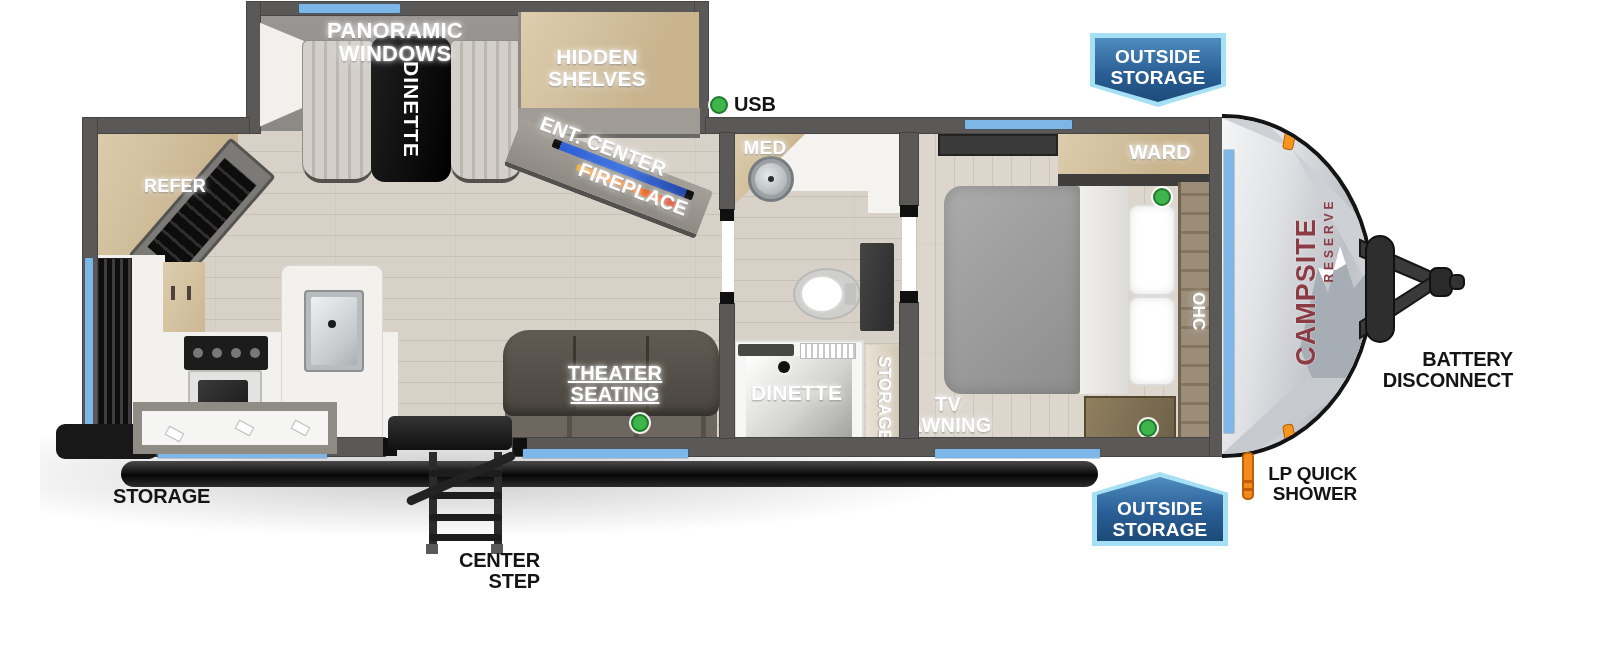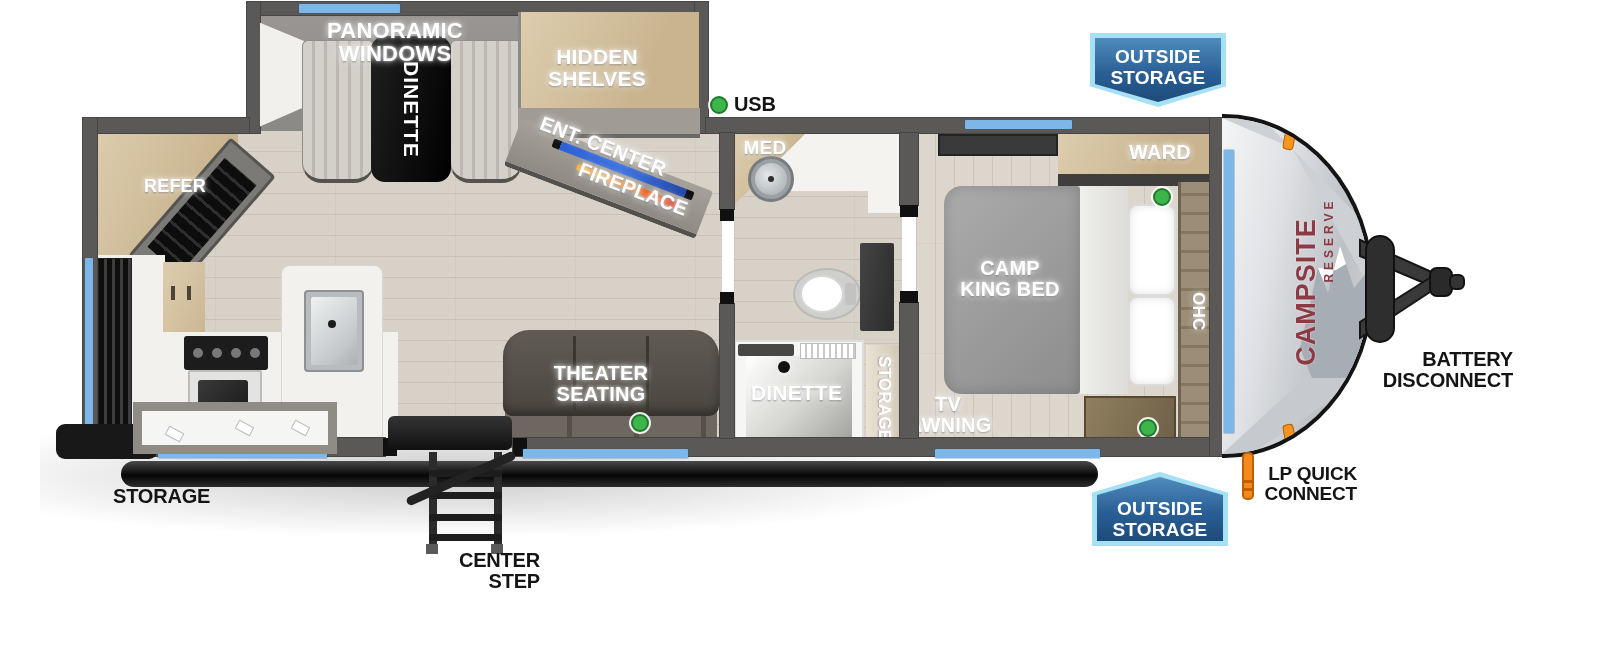--- a/index.html
+++ b/index.html
@@ -99,21 +99,21 @@
     <div style="position:absolute;left:8px;top:8px;width:50px;height:44px;background:linear-gradient(135deg,#3a3a3a,#161616);border-radius:3px;"></div>
   </div>
 
   <div class="abs" style="left:505px;top:398px;width:212px;height:50px;border-radius:6px;
               background:repeating-linear-gradient(90deg,#6d6760 0 62px,#55504a 62px 67px);"></div>
   <div class="abs" style="left:503px;top:330px;width:216px;height:86px;border-radius:26px 26px 10px 10px;
               background:linear-gradient(#605b53,#4a463f);box-shadow:inset 0 -6px 8px rgba(0,0,0,.3);">
     <div style="position:absolute;left:70px;top:6px;width:3px;height:74px;background:#3a372f;"></div>
     <div style="position:absolute;left:143px;top:6px;width:3px;height:74px;background:#3a372f;"></div>
   </div>
-  <div class="flabel" style="left:531px;top:363px;width:140px;">THEATER SEATING</div>
+  <div class="flabel" style="left:545px;top:363px;width:140px;text-decoration:underline;">THEATER SEATING</div>
   <div class="gdot" style="left:631px;top:414px;"></div>
 
   <div class="abs" style="left:734px;top:133px;width:168px;height:58px;background:#f4f3f0;
               clip-path:polygon(0 0,100% 0,100% 100%,34% 100%,0 38%);"></div>
   <div class="abs" style="left:868px;top:133px;width:34px;height:80px;background:#f4f3f0;"></div>
   <div class="abs wood" style="left:734px;top:133px;width:72px;height:72px;clip-path:polygon(0 0,100% 0,0 100%);"></div>
   <div class="abs" style="left:748px;top:156px;width:46px;height:46px;border-radius:50%;background:#9aa0a4;border:3px solid #767b7f;box-sizing:border-box;">
     <div style="position:absolute;inset:4px;border-radius:50%;background:radial-gradient(circle at 40% 40%,#e6e9ea,#9fa5a8);"></div>
     <div style="position:absolute;left:17px;top:17px;width:6px;height:6px;border-radius:50%;background:#2c2c2c;"></div>
   </div>
@@ -137,21 +137,20 @@
     <span class="vlabel flabel" style="position:static;font-size:17px;">STORAGE</span>
   </div>
 
   <div class="abs" style="left:938px;top:134px;width:120px;height:22px;background:#3a3a3a;border:2px solid #232323;box-sizing:border-box;"></div>
   <div class="abs" style="left:944px;top:186px;width:136px;height:208px;border-radius:18px 4px 4px 18px;
               background:linear-gradient(135deg,#ababab,#8d8d8d);box-shadow:inset 0 0 14px rgba(0,0,0,.18);"></div>
   <div class="abs" style="left:1080px;top:186px;width:48px;height:208px;background:linear-gradient(90deg,#efefec,#dddcd8);"></div>
   <div class="abs pillow" style="left:1128px;top:204px;width:44px;height:88px;"></div>
   <div class="abs pillow" style="left:1128px;top:296px;width:44px;height:86px;"></div>
   <div class="abs" style="left:1084px;top:396px;width:92px;height:46px;background:linear-gradient(110deg,#90805f,#6f6149);border:2px solid #57492f;box-sizing:border-box;"></div>
-  <div class="flabel" style="left:955px;top:258px;width:110px;">CAMP KING BED</div>
   <div class="abs wood" style="left:1058px;top:130px;width:152px;height:46px;"></div>
   <div class="abs" style="left:1058px;top:174px;width:152px;height:12px;background:#3f3e3c;"></div>
   <div class="flabel" style="left:1120px;top:142px;width:80px;">WARD</div>
   <div class="abs" style="left:1178px;top:182px;width:34px;height:258px;border-left:3px solid #6e6250;
               background:repeating-linear-gradient(0deg,#9b8d77 0 16px,#84765f 16px 19px);
               display:flex;align-items:center;justify-content:center;">
     <span class="vlabel flabel" style="position:static;font-size:17px;">OHC</span>
   </div>
   <div class="abs" style="left:925px;top:438px;width:180px;height:12px;background:linear-gradient(#343434,#101010);border-radius:2px;"></div>
   <div class="flabel" style="left:908px;top:394px;width:80px;">TV AWNING</div>
@@ -206,21 +205,21 @@
     <polygon points="2,14 78,48 78,62 2,30" fill="#3a3a3a" stroke="#161616" stroke-width="2"></polygon>
     <polygon points="2,112 78,62 78,48 2,96" fill="#3a3a3a" stroke="#161616" stroke-width="2"></polygon>
     <rect x="8" y="10" width="28" height="106" rx="14" fill="#2e2e2e" stroke="#111" stroke-width="2"></rect>
     <rect x="72" y="42" width="22" height="28" rx="7" fill="#2a2a2a" stroke="#111" stroke-width="2"></rect>
     <rect x="92" y="49" width="14" height="14" rx="5" fill="#333" stroke="#111" stroke-width="2"></rect>
   </svg>
   <div class="blabel" style="left:1368px;top:349px;width:145px;">BATTERY DISCONNECT</div>
 
   <div class="abs" style="left:1242px;top:452px;width:12px;height:48px;border-radius:5px;background:#f28a1e;border:2px solid #c05f00;box-sizing:border-box;
               background-image:linear-gradient(180deg,transparent 0 60%,#c05f00 60% 66%,transparent 66% 78%,#c05f00 78% 84%,transparent 84%);"></div>
-  <div class="blabel" style="left:1262px;top:464px;width:95px;font-size:19px;">LP QUICK CONNECT</div>
+  <div class="blabel" style="left:1262px;top:464px;width:95px;font-size:19px;">LP QUICK SHOWER</div>
 
   <div class="abs" style="left:121px;top:461px;width:977px;height:26px;border-radius:13px;
               background:linear-gradient(#4a4a4a,#060606 55%,#2c2c2c);"></div>
   <div class="blabel" style="left:113px;top:486px;width:85px;">STORAGE</div>
 
   <div class="abs" style="left:56px;top:424px;width:102px;height:35px;background:#181818;border-radius:9px;"></div>
   <div class="abs" style="left:133px;top:402px;width:204px;height:52px;background:#f5f5f3;border:9px solid #8e8c84;box-sizing:border-box;">
     <span style="position:absolute;left:24px;top:18px;width:15px;height:8px;background:#fff;border:1px solid #bbb;transform:rotate(28deg);"></span>
     <span style="position:absolute;left:94px;top:12px;width:15px;height:8px;background:#fff;border:1px solid #bbb;transform:rotate(28deg);"></span>
     <span style="position:absolute;left:150px;top:12px;width:15px;height:8px;background:#fff;border:1px solid #bbb;transform:rotate(28deg);"></span>

